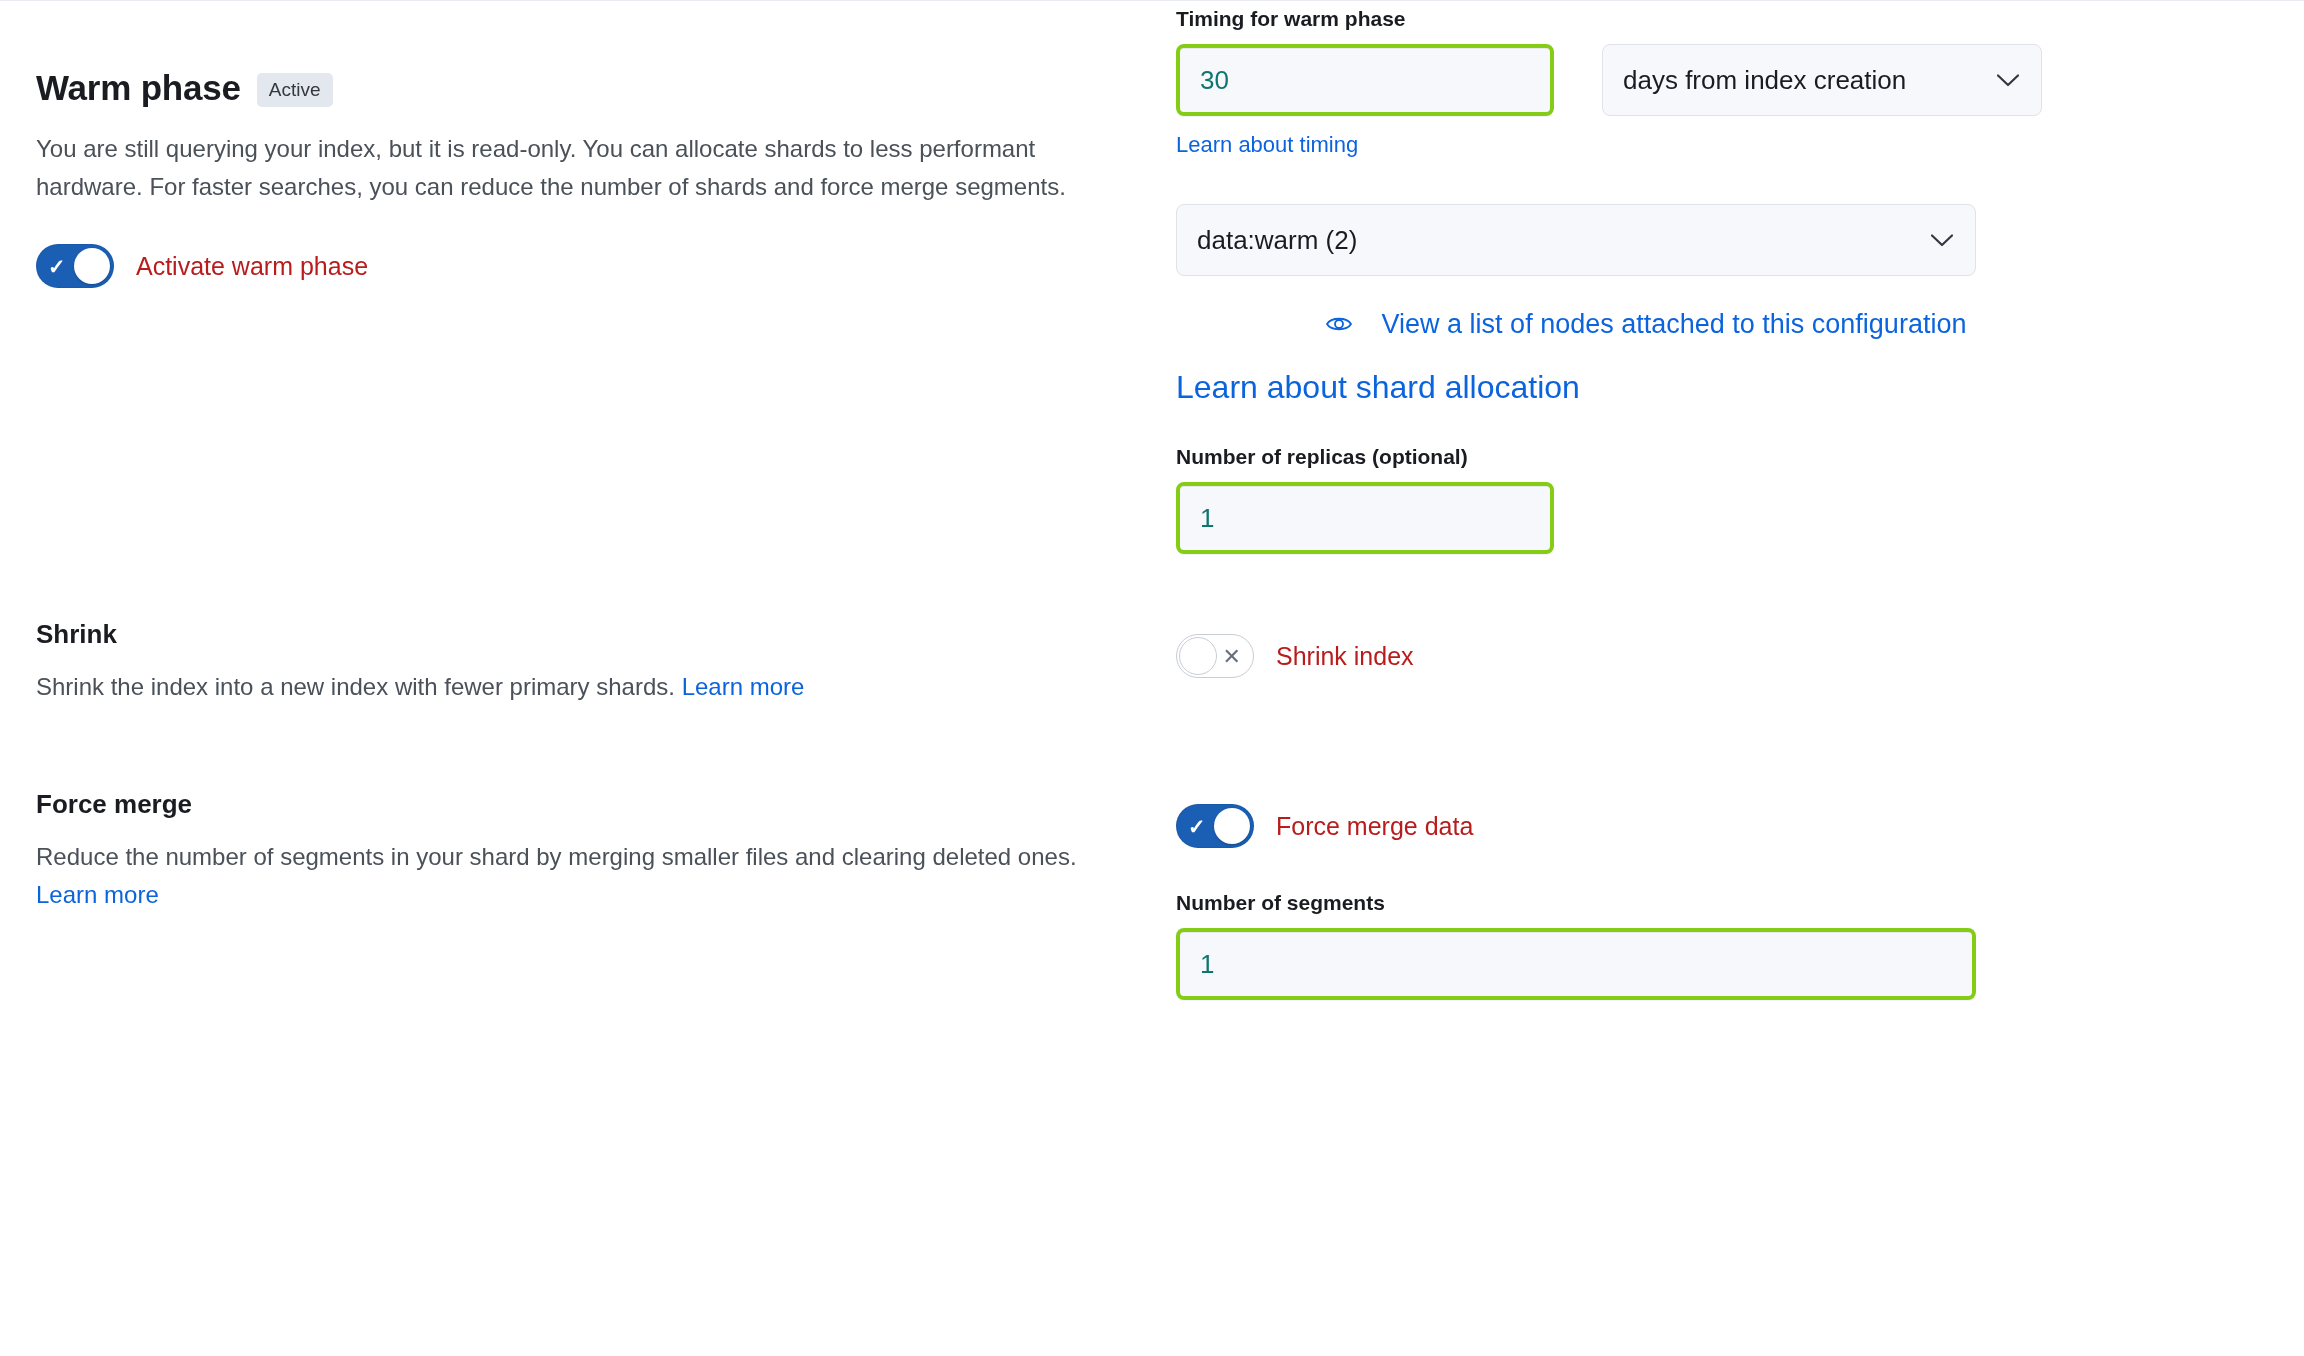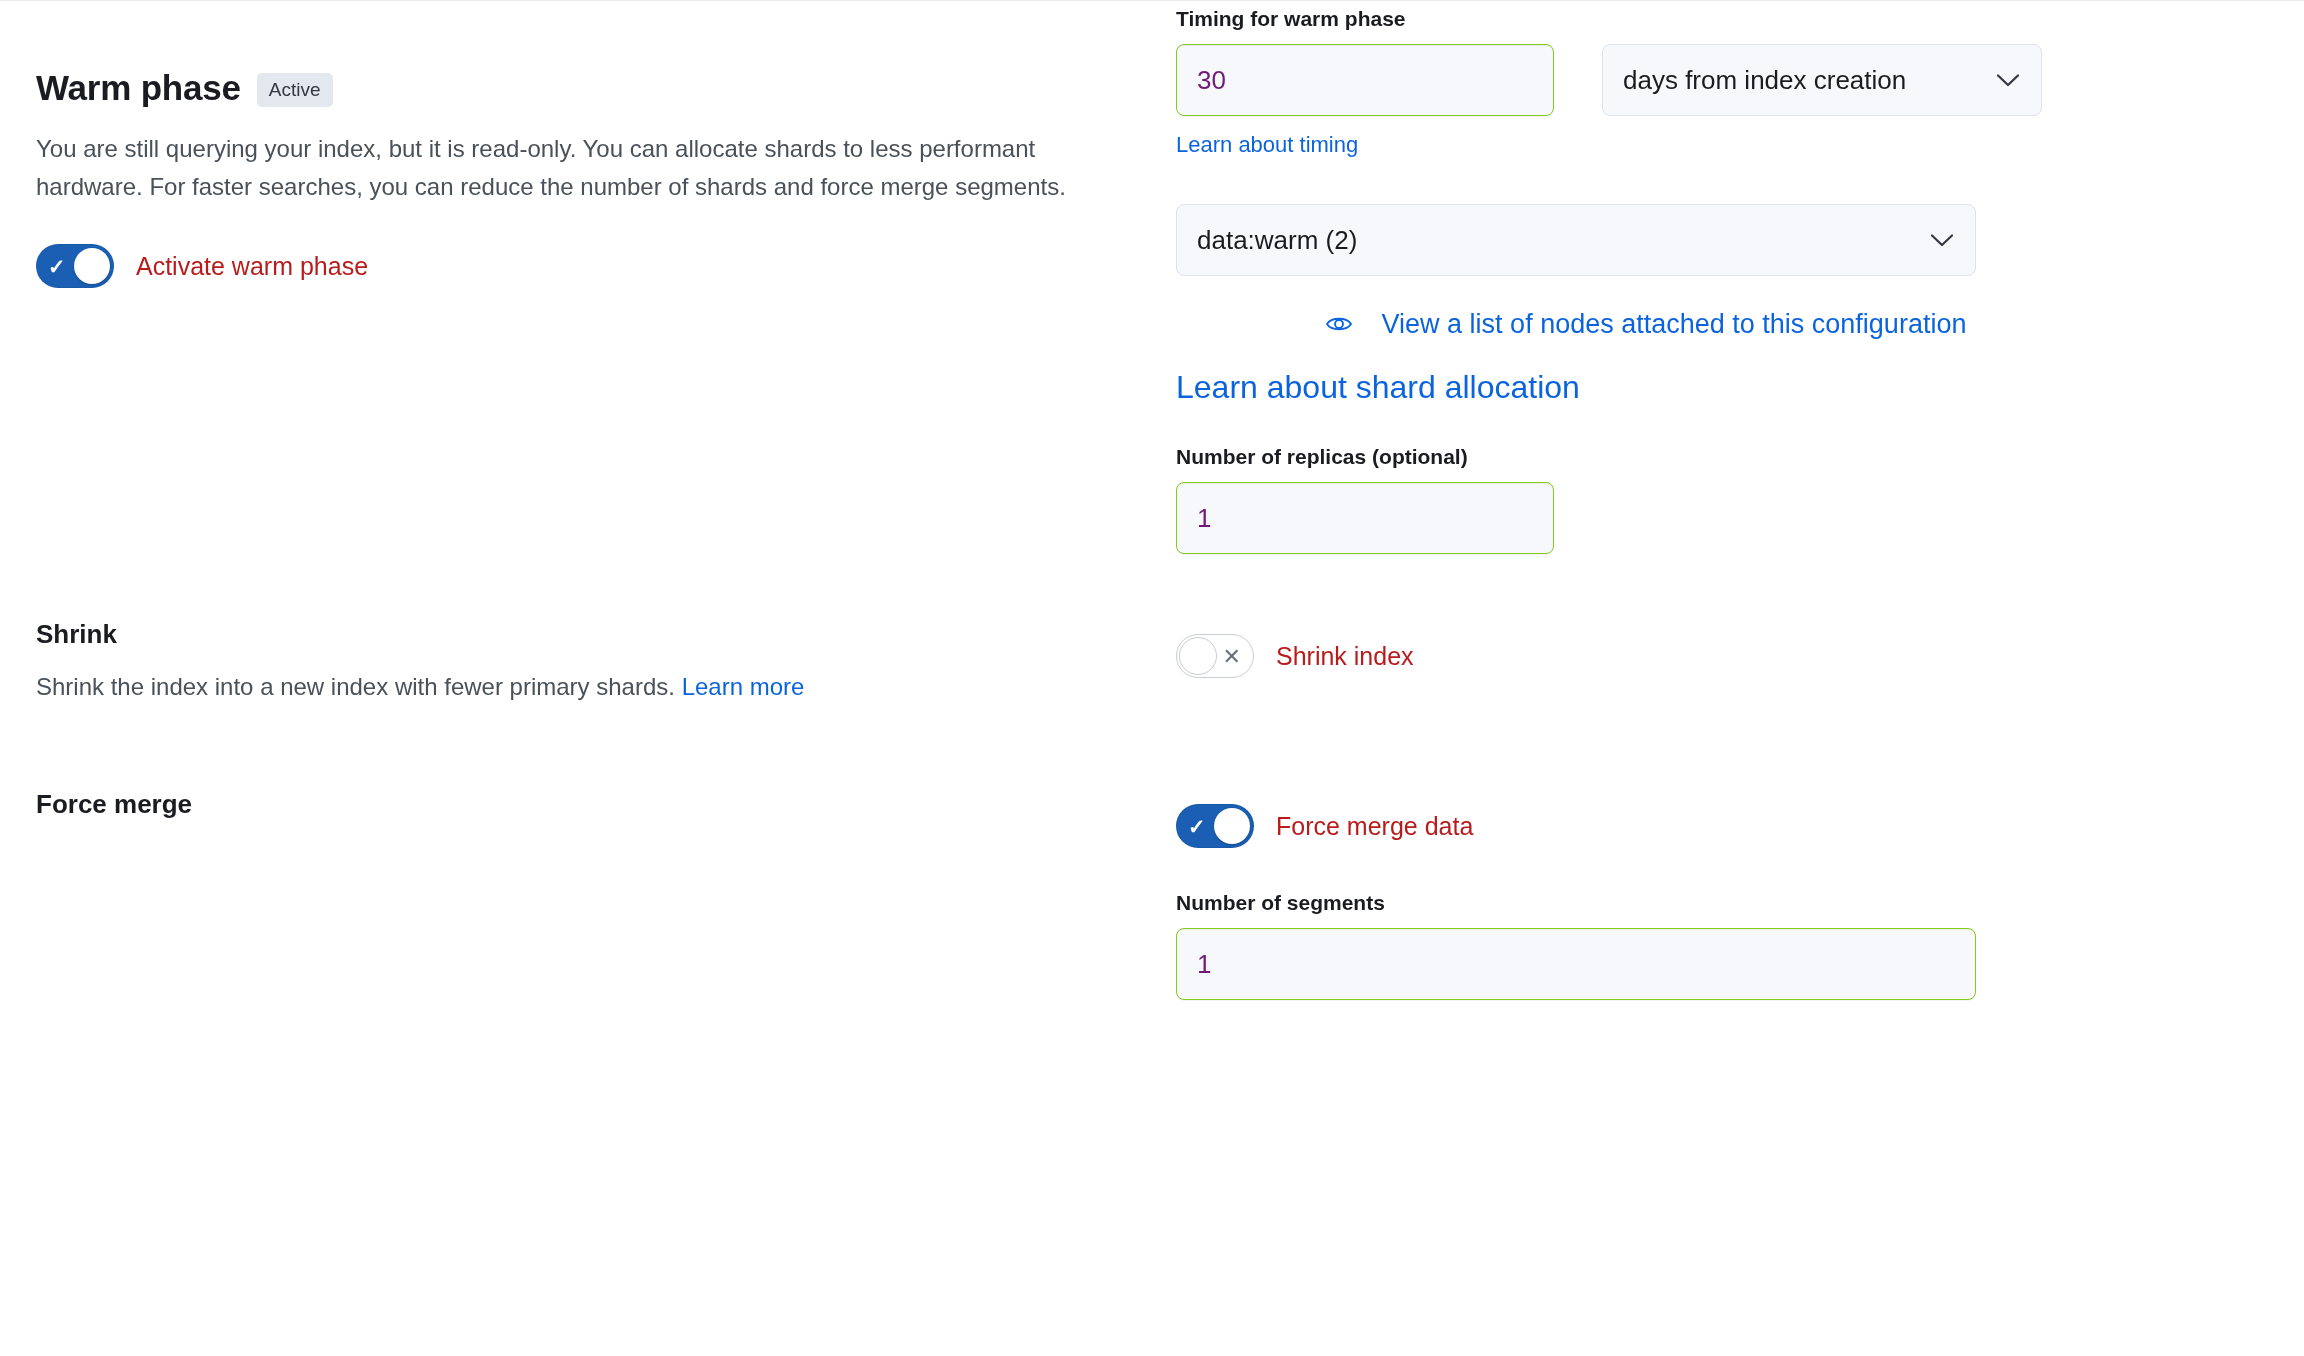--- a/index.html
+++ b/index.html
@@ -168,25 +168,25 @@
     margin-bottom: 12px;
   }
   .control-row {
     display: flex;
     gap: 48px;
     align-items: flex-start;
   }
   .input {
     height: 72px;
     background: #f7f8fc;
-    border: 1px solid #84cc16;
+    border: 4px solid #84cc16;
     border-radius: 8px;
     box-shadow: 0 1px 0 rgba(0,0,0,0.06) inset, 0 2px 0 -1px rgba(17,43,134,0.06);
     font-size: 26px;
-    color: #701a75;
+    color: #0f766e;
     padding: 0 20px;
     display: flex;
     align-items: center;
     width: 100%;
     font-family: "Liberation Sans", sans-serif;
   }
   .input.timing { width: 378px; }
   .select {
     height: 72px;
     background: #f7f8fc;
@@ -342,20 +342,21 @@
           <span class="mark">✕</span>
         </div>
         <span class="switch-label">Shrink index</span>
       </div>
     </div>
   </div>
 
   <div class="section sec-force">
     <div class="col-left">
       <h2 class="sub-title">Force merge</h2>
+      <p class="sub-desc"><span>Reduce the number of segments in your shard by merging smaller files and clearing deleted ones. </span><a class="link">Learn more</a></p>
     </div>
     <div class="col-right">
       <div class="switch-row force-switch-row">
         <div class="switch">
           <span class="mark">✓</span>
           <span class="knob"></span>
         </div>
         <span class="switch-label">Force merge data</span>
       </div>
       <div class="segments-block">

